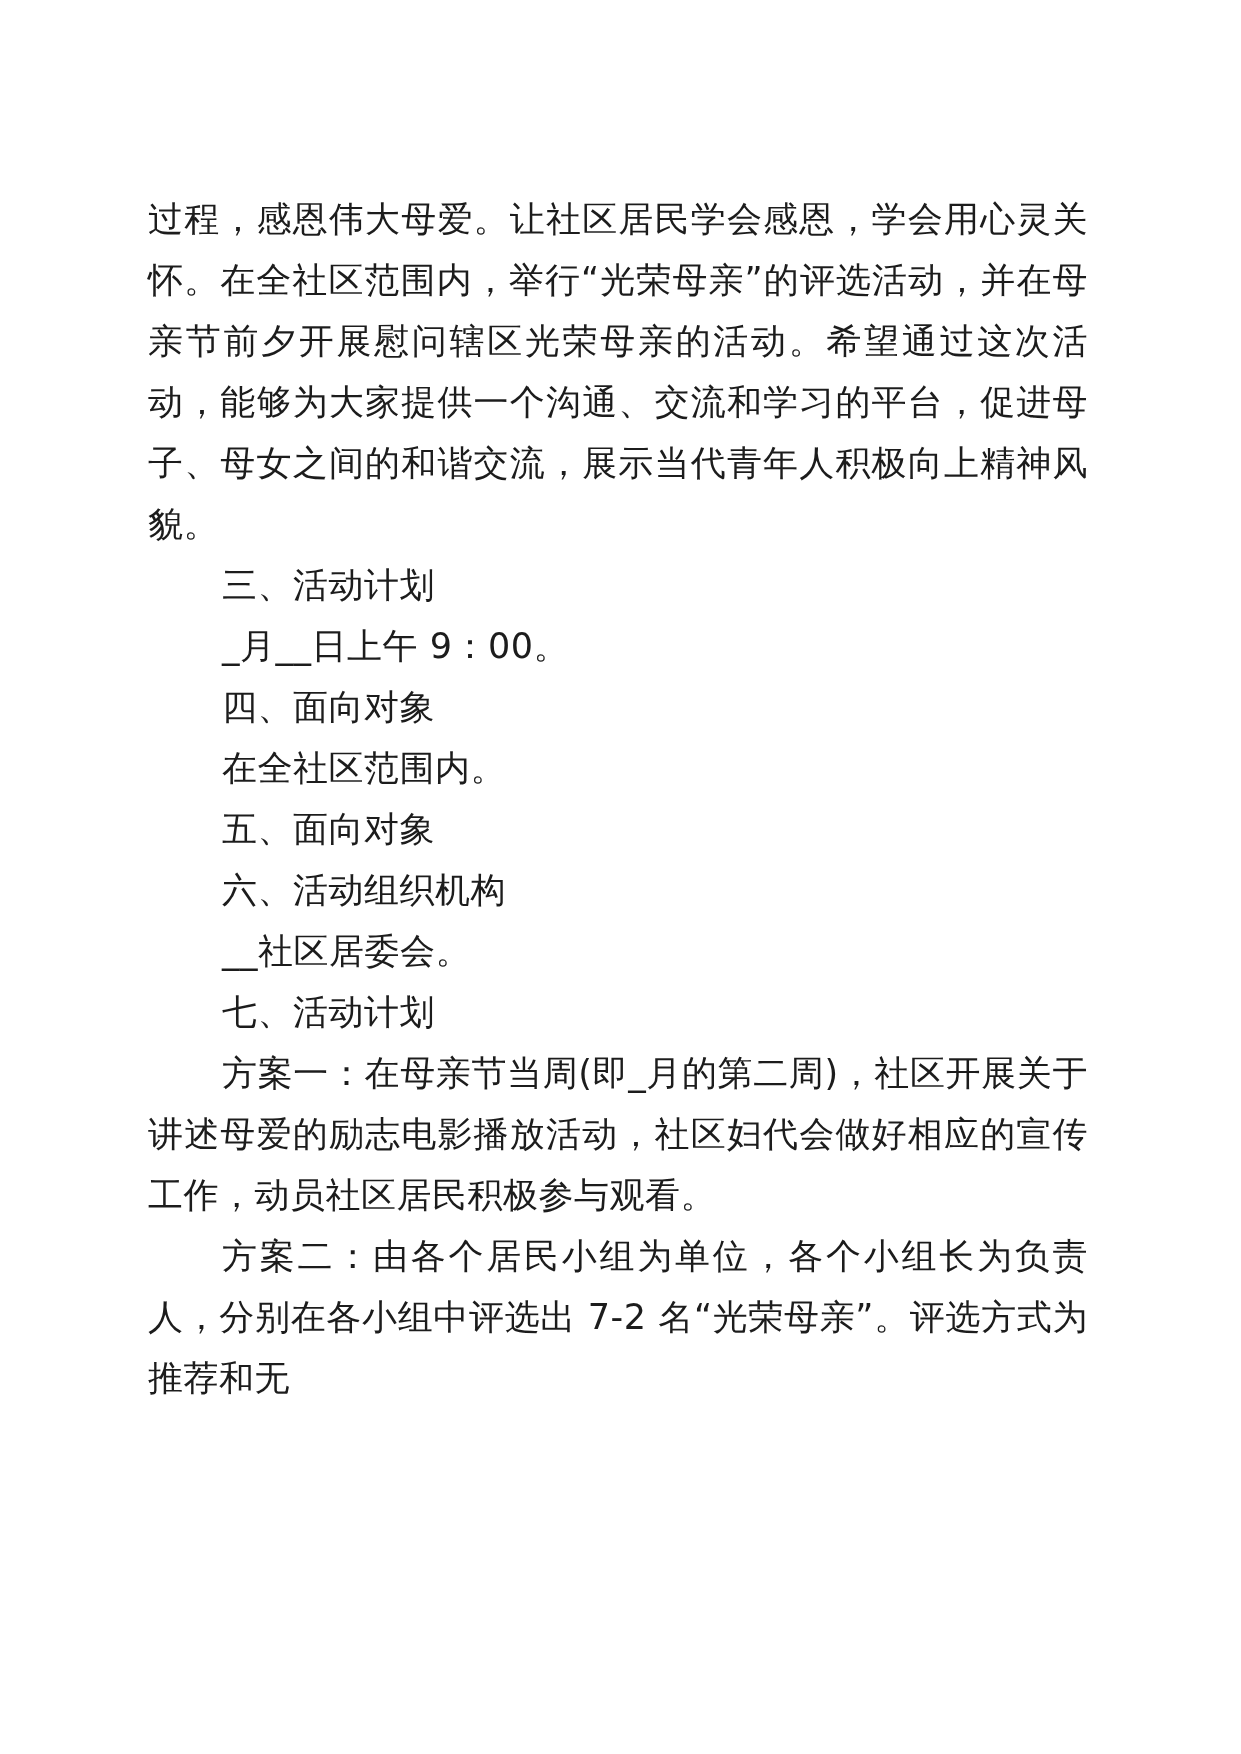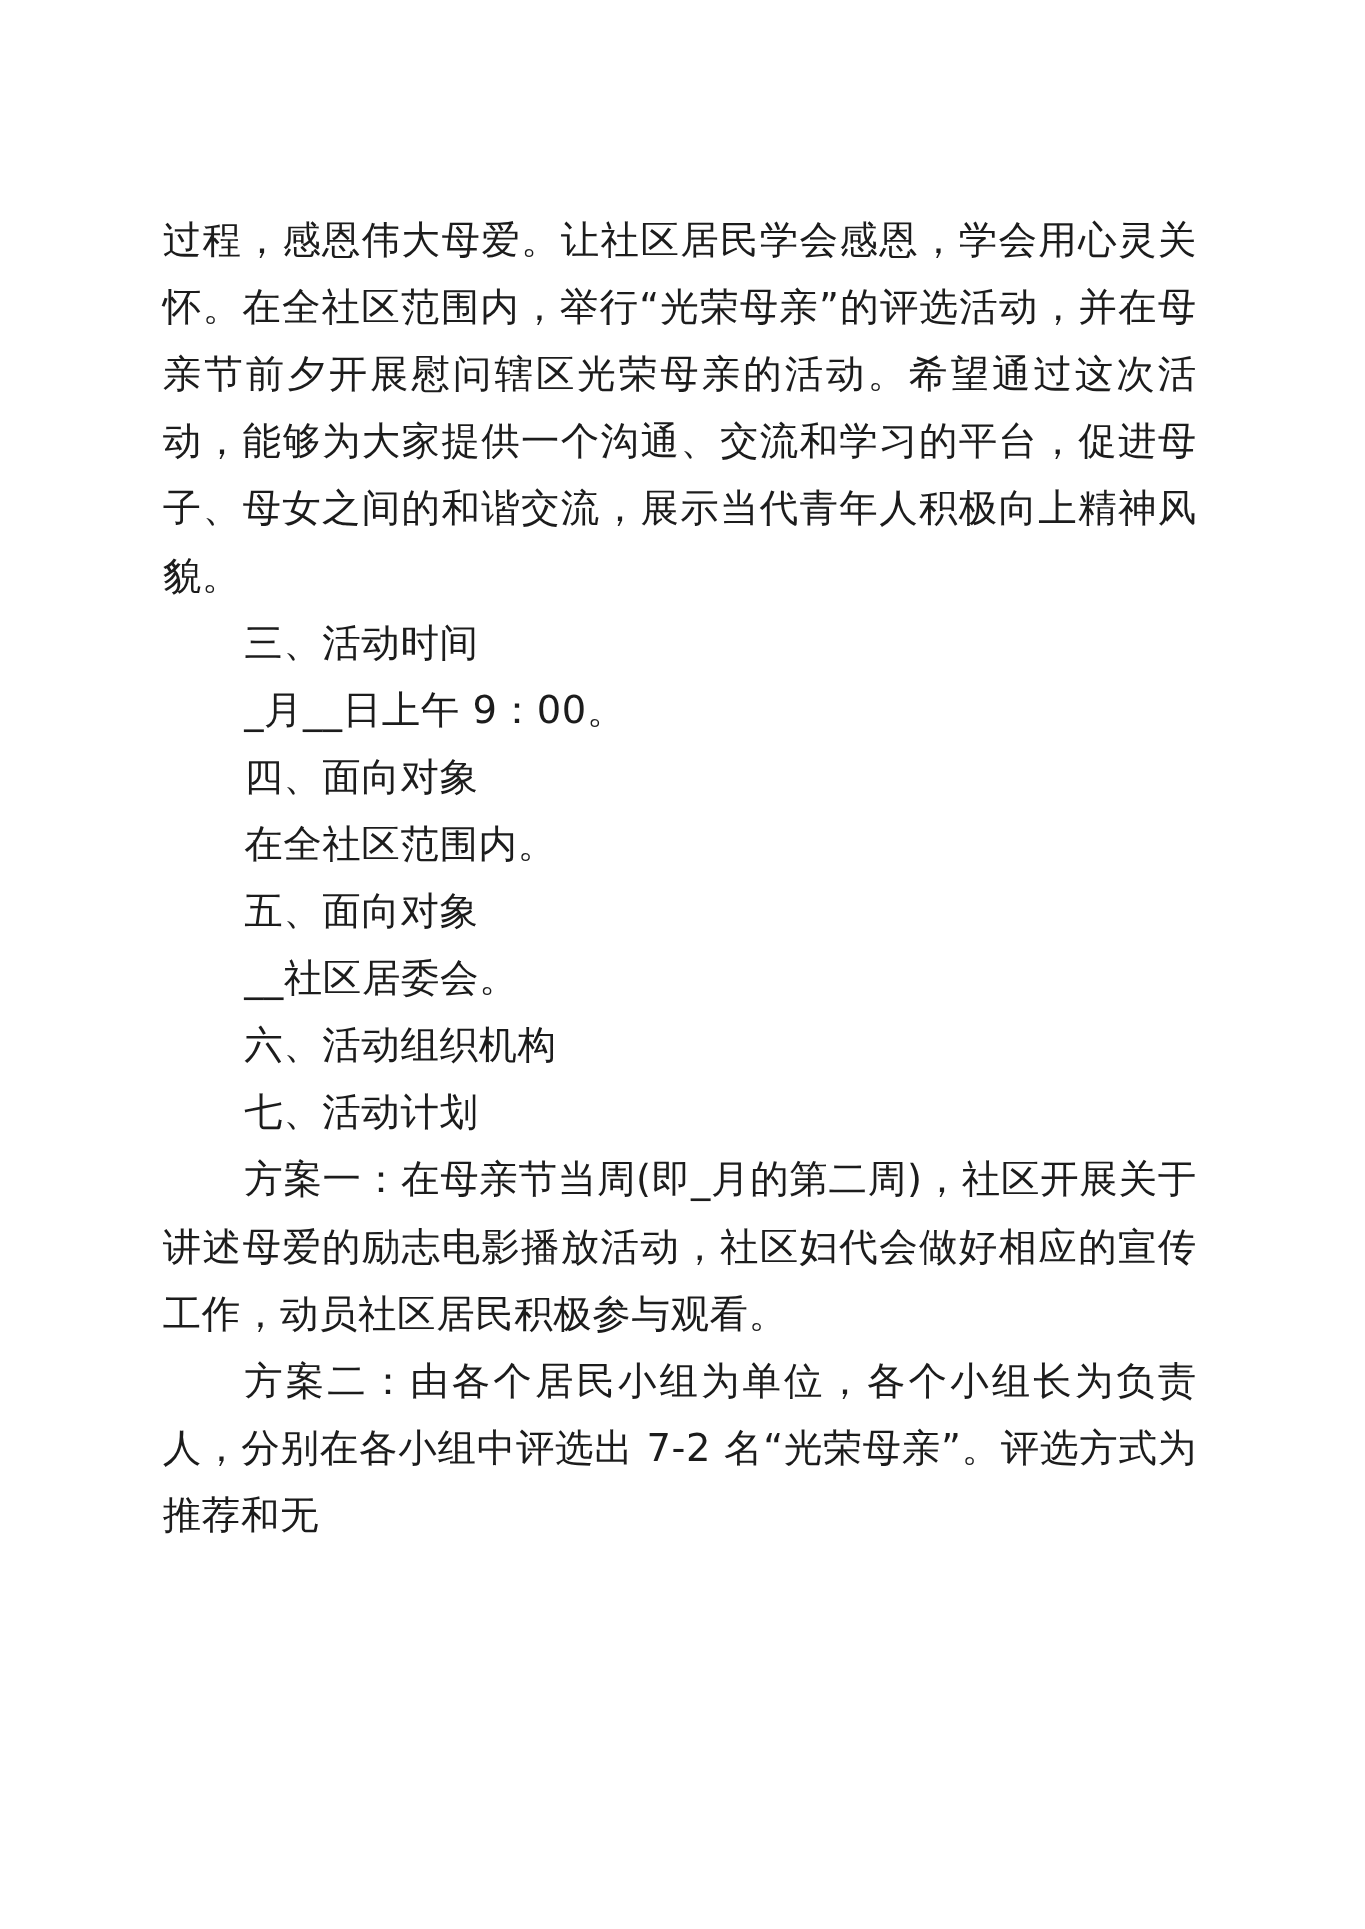--- a/index.html
+++ b/index.html
@@ -57,27 +57,27 @@
     font-weight: bold;
   }
   .footer span { display: inline-block; }
 </style>
 </head>
 <body>
 
 <div class="page">
   <div class="content">
     <p class="para">过程，感恩伟大母爱。让社区居民学会感恩，学会用心灵关怀。在全社区范围内，举行“光荣母亲”的评选活动，并在母亲节前夕开展慰问辖区光荣母亲的活动。希望通过这次活动，能够为大家提供一个沟通、交流和学习的平台，促进母子、母女之间的和谐交流，展示当代青年人积极向上精神风貌。</p>
-    <p class="para indent">三、活动时间</p>
+    <p class="para indent">三、活动计划</p>
     <p class="para indent">_月__日上午 9：00。</p>
     <p class="para indent">四、面向对象</p>
     <p class="para indent">在全社区范围内。</p>
     <p class="para indent">五、面向对象</p>
+    <p class="para indent">六、活动组织机构</p>
     <p class="para indent">__社区居委会。</p>
-    <p class="para indent">六、活动组织机构</p>
     <p class="para indent">七、活动计划</p>
     <p class="para indent">方案一：在母亲节当周(即_月的第二周)，社区开展关于讲述母爱的励志电影播放活动，社区妇代会做好相应的宣传工作，动员社区居民积极参与观看。</p>
     <p class="para indent">方案二：由各个居民小组为单位，各个小组长为负责人，分别在各小组中评选出 7-2 名“光荣母亲”。评选方式为推荐和无</p>
   </div>
 
   <div class="footer">
     <span>第</span>
     <span>6</span>
     <span>页共</span>
     <span>12</span>

